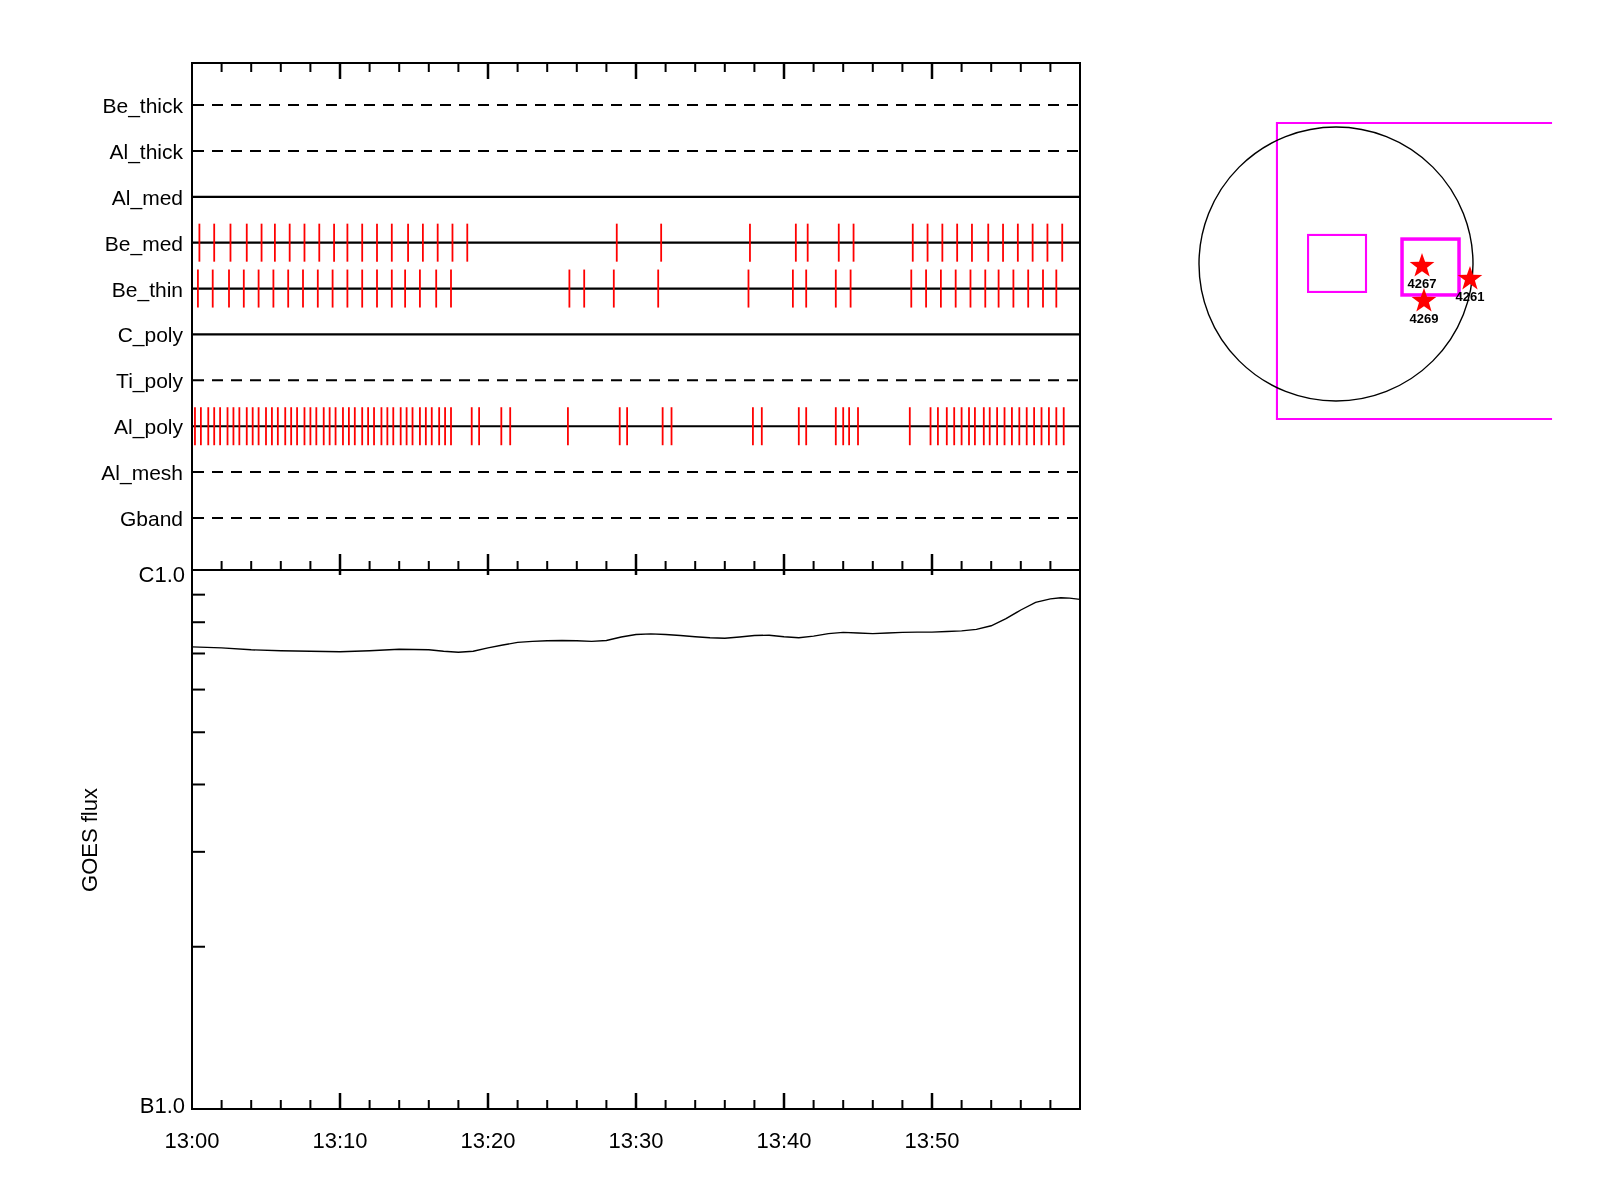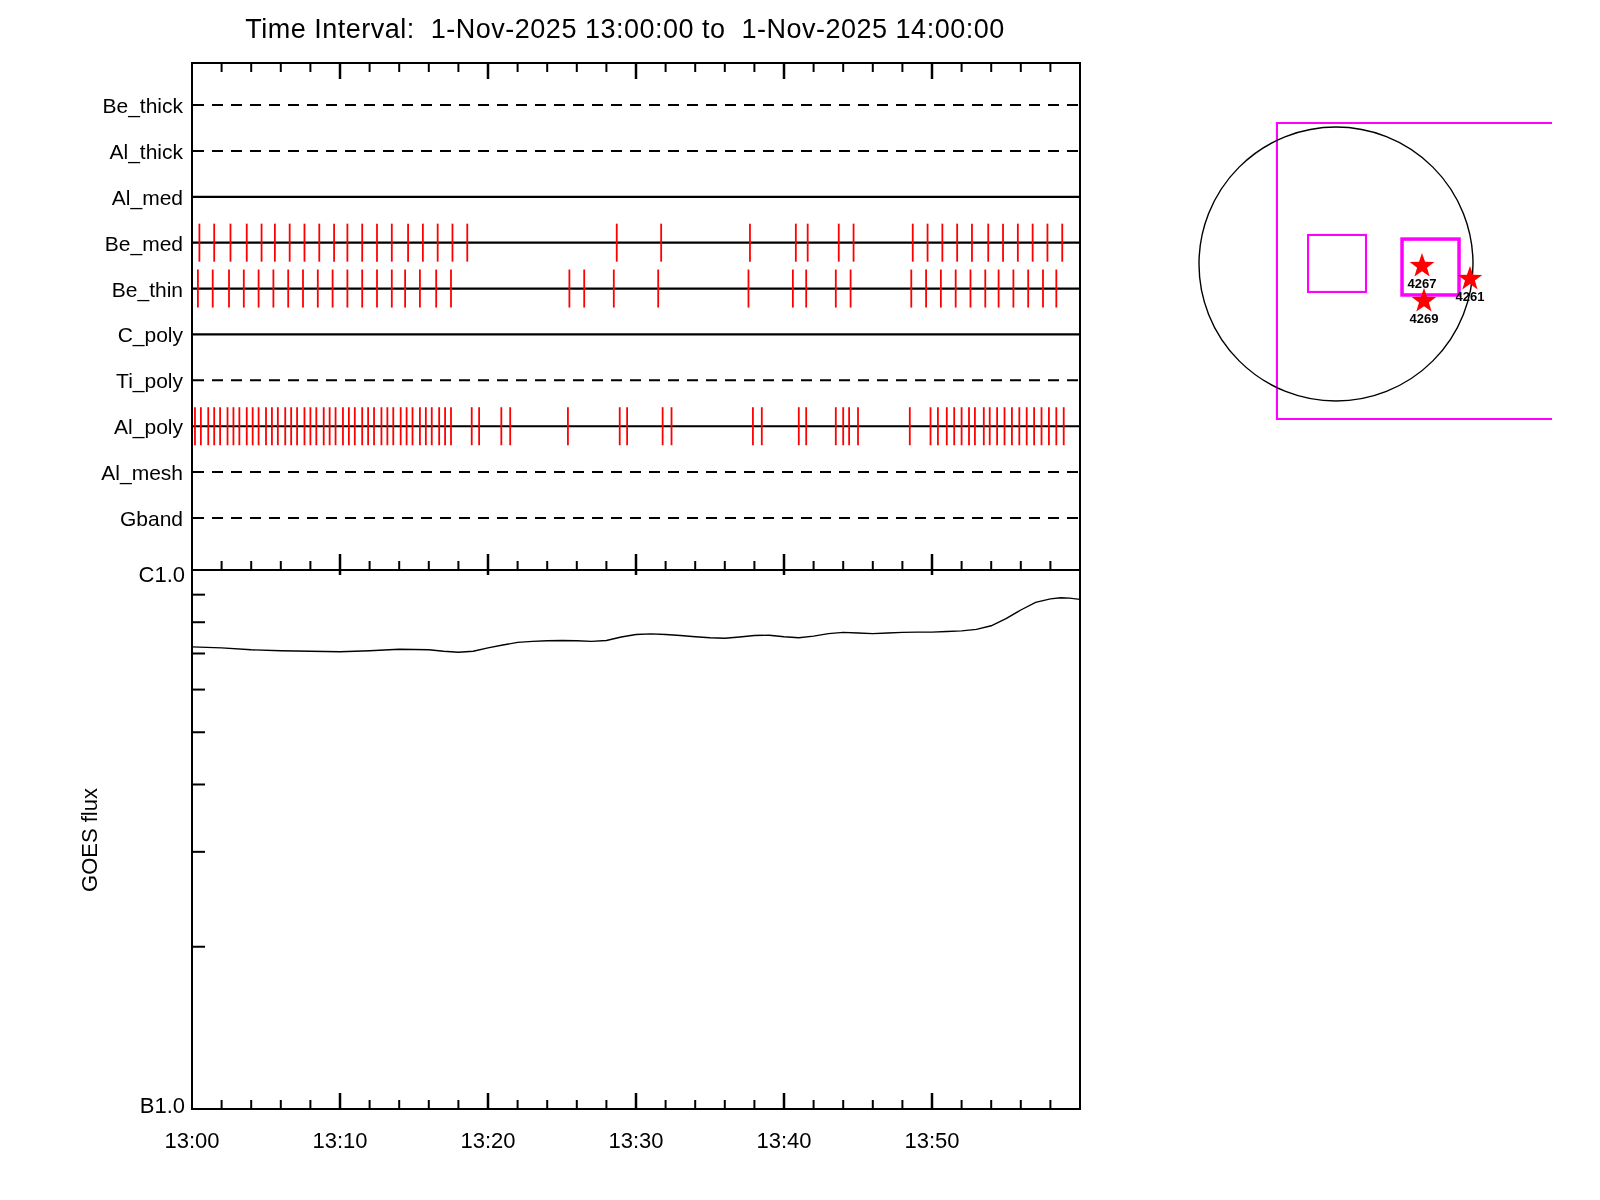--- a/index.html
+++ b/index.html
@@ -7,21 +7,20 @@
         font-family:"Liberation Sans",sans-serif;}
   #plot-title{position:absolute;left:150px;top:14px;width:950px;text-align:center;
         font-size:27px;font-weight:500;color:#000;white-space:pre;letter-spacing:0.5px;}
   svg{position:absolute;left:0;top:0;}
   svg text{font-family:"Liberation Sans",sans-serif;fill:#000;}
 </style>
 </head>
 <body>
 
 <div id="root">
-  <div id="plot-title">Time Interval:  1-Nov-2025 13:00:00 to  1-Nov-2025 14:00:00</div>
   <svg id="plot-svg" width="1600" height="1200" viewBox="0 0 1600 1200">
       <g>
         <rect x="192" y="63" width="888" height="507" fill="none" stroke="#000000" stroke-width="2"></rect>
         <g>
           <line x1="193" y1="105" x2="1079" y2="105" stroke="#000000" stroke-width="2" stroke-dasharray="11,8"></line>
           <text x="183" y="113" text-anchor="end" font-size="21">Be_thick</text>
         </g>
         <g>
           <line x1="193" y1="150.89" x2="1079" y2="150.89" stroke="#000000" stroke-width="2" stroke-dasharray="11,8"></line>
           <text x="183" y="158.89" text-anchor="end" font-size="21">Al_thick</text>

